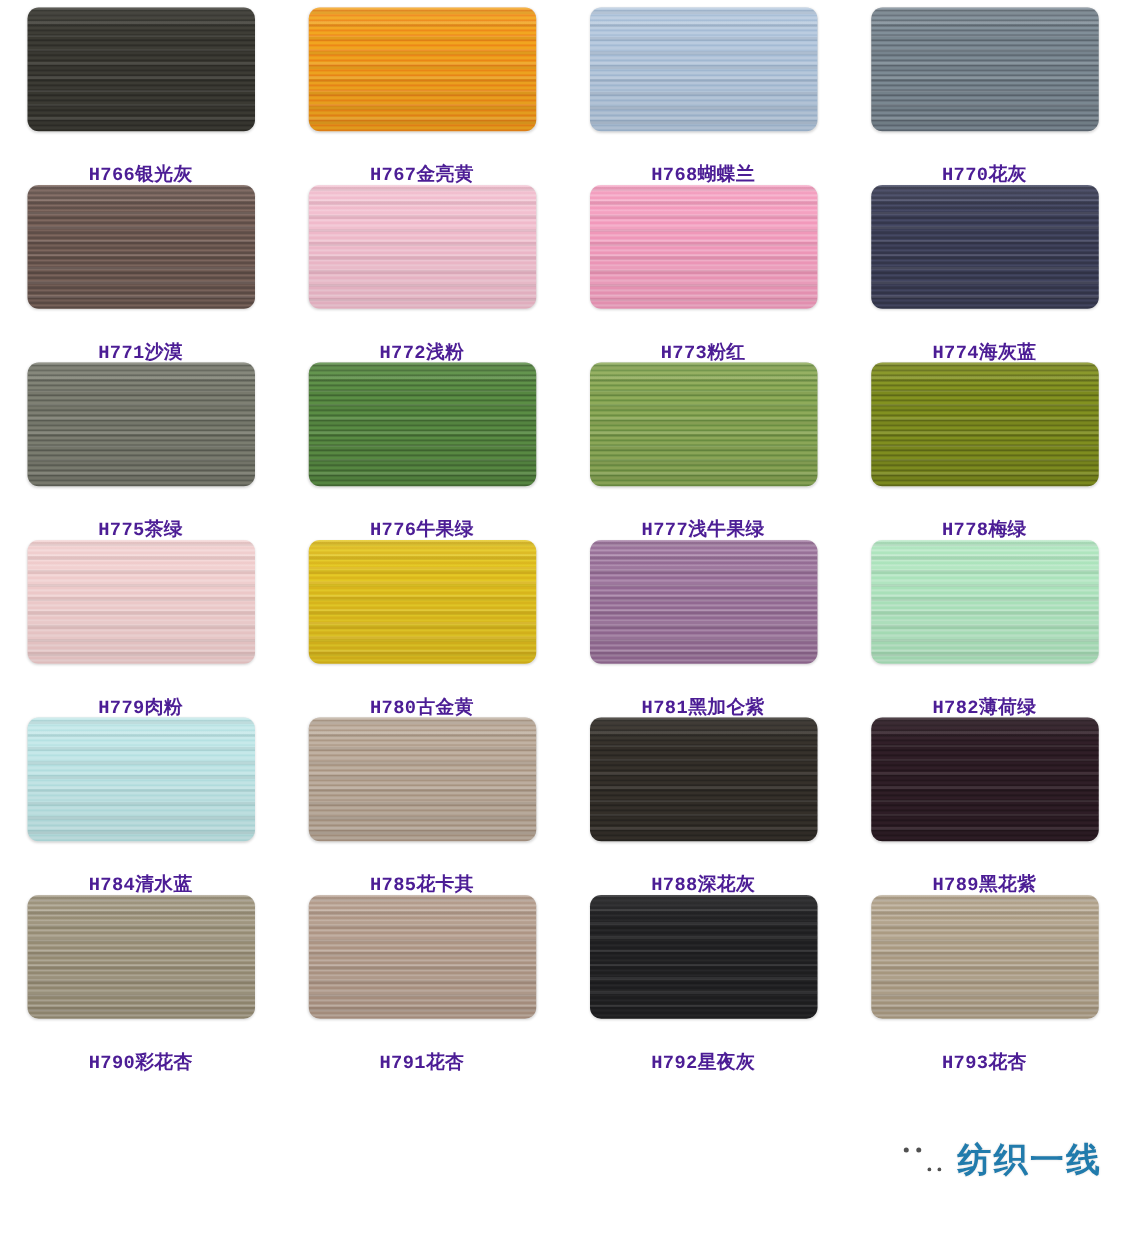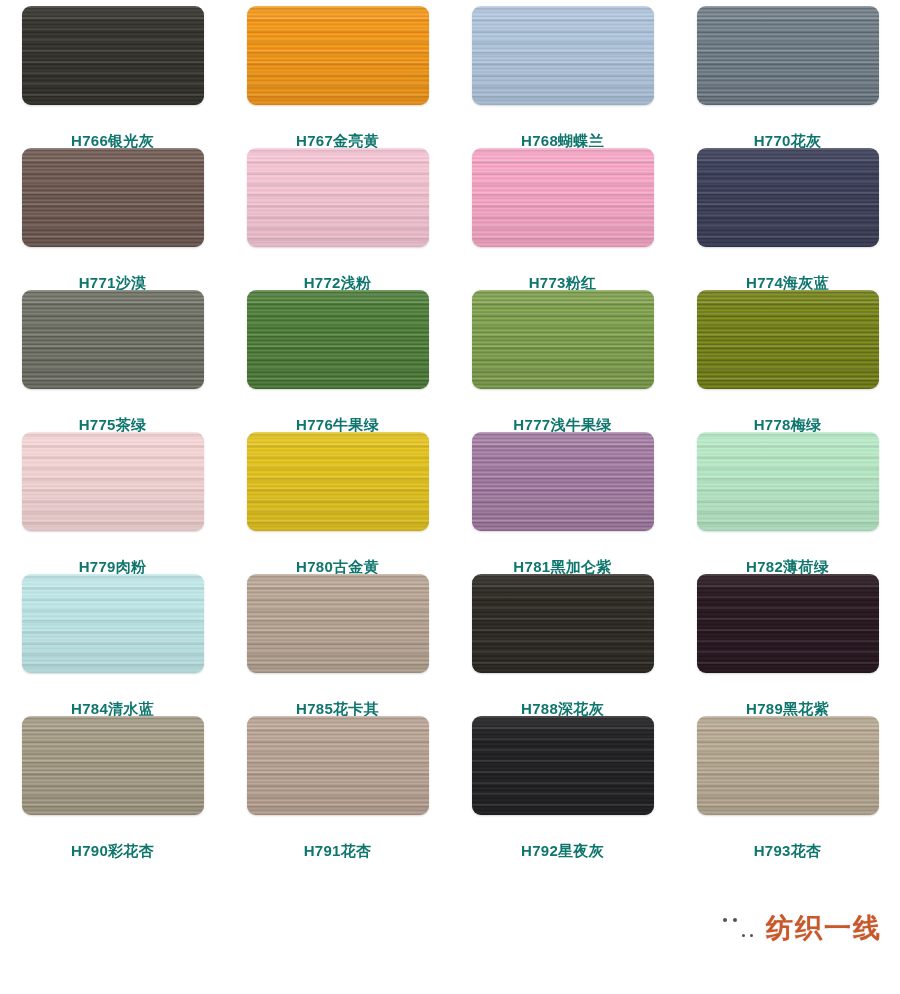--- a/index.html
+++ b/index.html
@@ -94,24 +94,25 @@
         rgba(0,0,0,0.09) 100%
       );
     pointer-events: none;
     opacity: 0.85;
   }
 
   .swatch-label {
     margin-top: 28px;
     font-size: 15px;
     font-weight: bold;
-    color: #0f766e;
+    color: #4c1d95;
     letter-spacing: 0.3px;
     line-height: 1;
     white-space: nowrap;
+    font-family: Liberation Mono, monospace;
   }
 
   
   .watermark {
     position: absolute;
     right: 18px;
     bottom: 48px;
     display: flex;
     align-items: center;
     gap: 8px;
@@ -171,21 +172,21 @@
   }
   .wm-dot.d1 { left: 7px;  top: 7px; }
   .wm-dot.d2 { left: 17px; top: 7px; }
   .wm-dot.d3 { right: 13px; bottom: 8px; width: 3px; height: 3px; }
   .wm-dot.d4 { right: 5px;  bottom: 8px; width: 3px; height: 3px; }
 
   .wm-text {
     font-family: Liberation Sans, sans-serif;
     font-size: 27px;
     font-weight: bold;
-    color: #c2410c;
+    color: #0369a1;
     letter-spacing: 2px;
     text-shadow: 0 0 2px rgba(0,0,0,0.18);
     white-space: nowrap;
   }
 </style>
 </head>
 <body>
 
 <div id="color-card">
 

